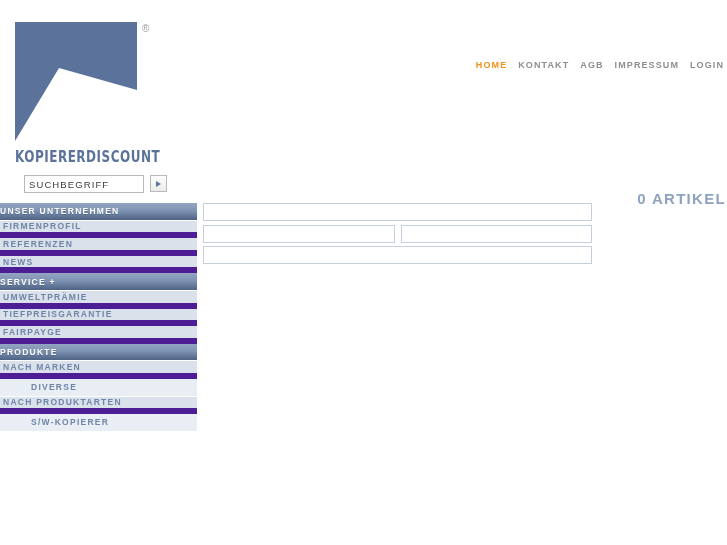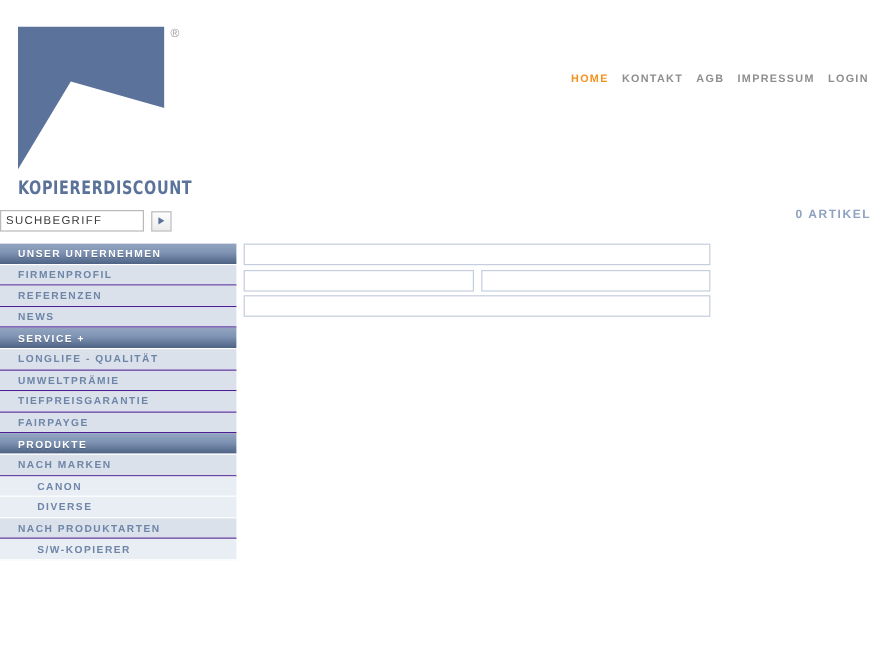--- a/index.html
+++ b/index.html
@@ -69,24 +69,24 @@
     letter-spacing: 0.6px;
     color: #5b739b;
     transform: scaleX(0.86);
     transform-origin: left center;
     white-space: nowrap;
   }
 
   
   #search-row {
     position: absolute;
-    left: 0;
+    left: 24px;
     top: 175px;
     display: flex;
-    align-items: center;
+    align-items: flex-start;
     gap: 6px;
   }
   #search-input {
     width: 110px;
     height: 12px;
     padding: 2px 4px;
     font-family: "Liberation Sans", sans-serif;
     font-size: 9.5px;
     letter-spacing: 1.1px;
     color: #444444;
@@ -116,22 +116,22 @@
     height: 0;
     border-top: 3.5px solid transparent;
     border-bottom: 3.5px solid transparent;
     border-left: 5px solid #5b739b;
   }
 
   
   #cart {
     position: absolute;
     right: 1px;
-    top: 174px;
-    font-size: 10px;
+    top: 190px;
+    font-size: 15px;
     letter-spacing: 1.3px;
     font-weight: bold;
     color: #8fa2bf;
     text-transform: uppercase;
     white-space: nowrap;
   }
 
   
   #sidebar {
     position: absolute;
@@ -149,29 +149,29 @@
     font-size: 8.5px;
     letter-spacing: 1.25px;
     font-weight: bold;
     text-transform: uppercase;
     white-space: nowrap;
     cursor: pointer;
   }
   .menu-header {
     background: linear-gradient(to bottom, #93a5c0 0%, #7e93b3 45%, #4e6383 100%);
     color: #ffffff;
-    padding-left: 15px;
+    padding-left: 0;
     border-bottom: 1px solid #ffffff;
     text-shadow: 0 1px 0 rgba(60,75,100,0.45);
   }
   .menu-item {
     background: #dae1ea;
     color: #6e85a8;
-    padding-left: 15px;
-    border-bottom: 1px solid #4c1d95;
+    padding-left: 3px;
+    border-bottom: 6px solid #4c1d95;
   }
   .menu-sub {
     background: #e9eef4;
     color: #6e85a8;
     padding-left: 31px;
     border-bottom: 1px solid #ffffff;
   }
 
   
   #main {
@@ -234,27 +234,25 @@
 </div>
 
 <div id="cart">0 ARTIKEL</div>
 
 <nav id="sidebar">
     <div class="menu-header">UNSER UNTERNEHMEN</div>
     <div class="menu-item">FIRMENPROFIL</div>
     <div class="menu-item">REFERENZEN</div>
     <div class="menu-item">NEWS</div>
     <div class="menu-header">SERVICE +</div>
-    <div class="menu-item">LONGLIFE - QUALITÄT</div>
     <div class="menu-item">UMWELTPRÄMIE</div>
     <div class="menu-item">TIEFPREISGARANTIE</div>
     <div class="menu-item">FAIRPAYGE</div>
     <div class="menu-header">PRODUKTE</div>
     <div class="menu-item">NACH MARKEN</div>
-    <div class="menu-sub">CANON</div>
     <div class="menu-sub">DIVERSE</div>
     <div class="menu-item">NACH PRODUKTARTEN</div>
     <div class="menu-sub">S/W-KOPIERER</div>
   </nav>
 
 <div id="main">
     <div class="form-row">
       <input type="text" class="field full" placeholder="" style="">
     </div>
     <div class="form-row">

